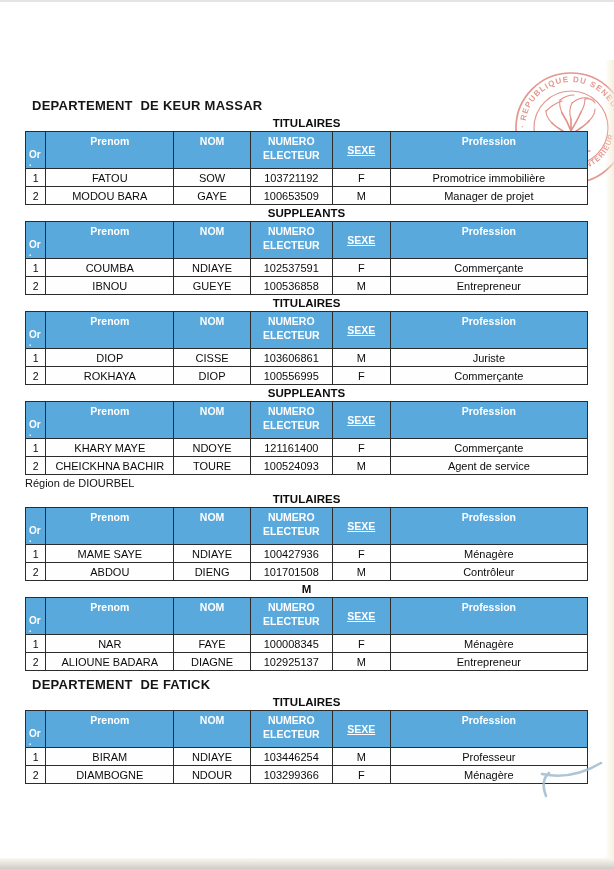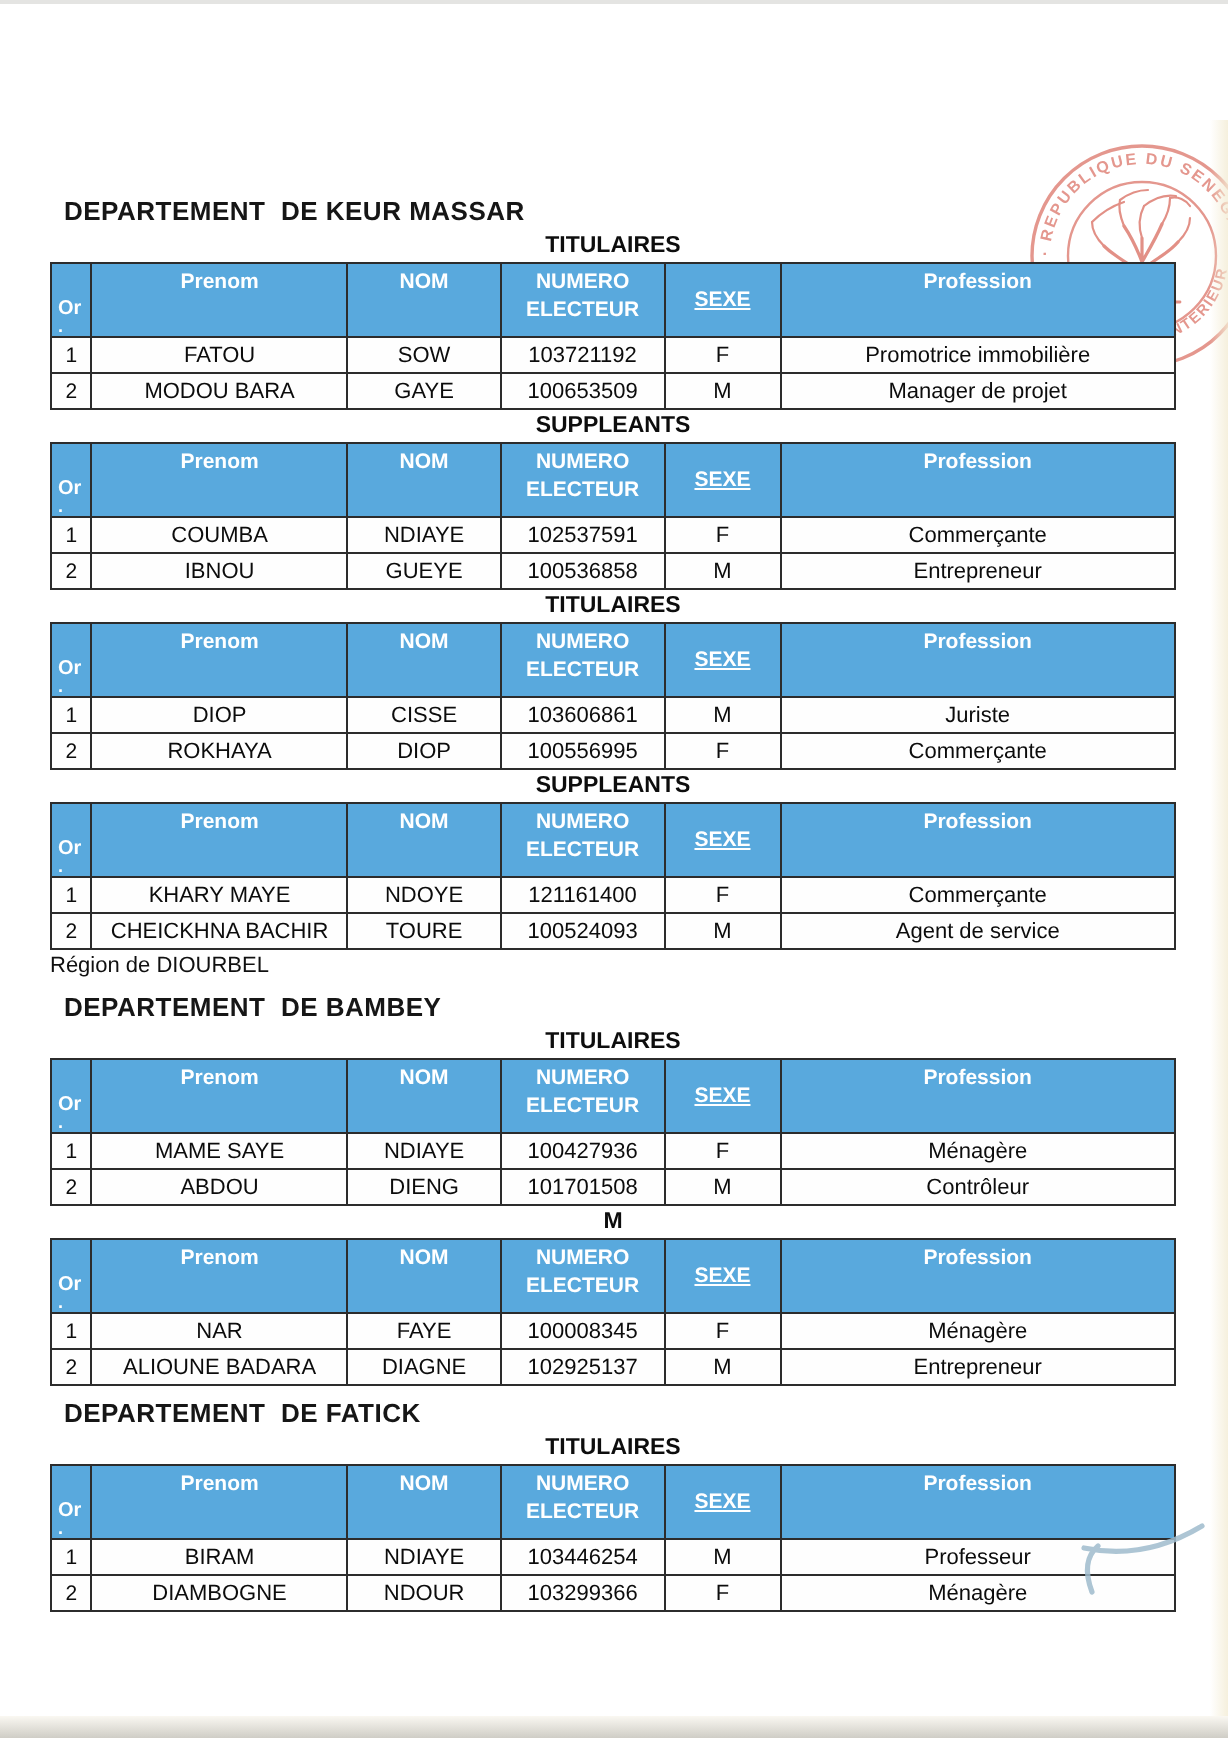--- a/index.html
+++ b/index.html
@@ -265,21 +265,20 @@
     <td>Agent de service</td>
   </tr>
 </tbody>
     </table>
   </div>
 </div>
     <div class="note">Région de DIOURBEL</div>
   </section>
 
   <section class="sec">
-    <h2 class="sec-title">DEPARTEMENT  DE BAMBEY</h2>
     <div class="tables">
   <div class="tbl-block">
     <div class="tbl-caption">TITULAIRES</div>
     <table class="roster">
       <colgroup>
         <col style="width:3.6%">
                 <col style="width:22.8%">
                 <col style="width:13.6%">
         <col style="width:14.6%">
                 <col style="width:10.3%">

